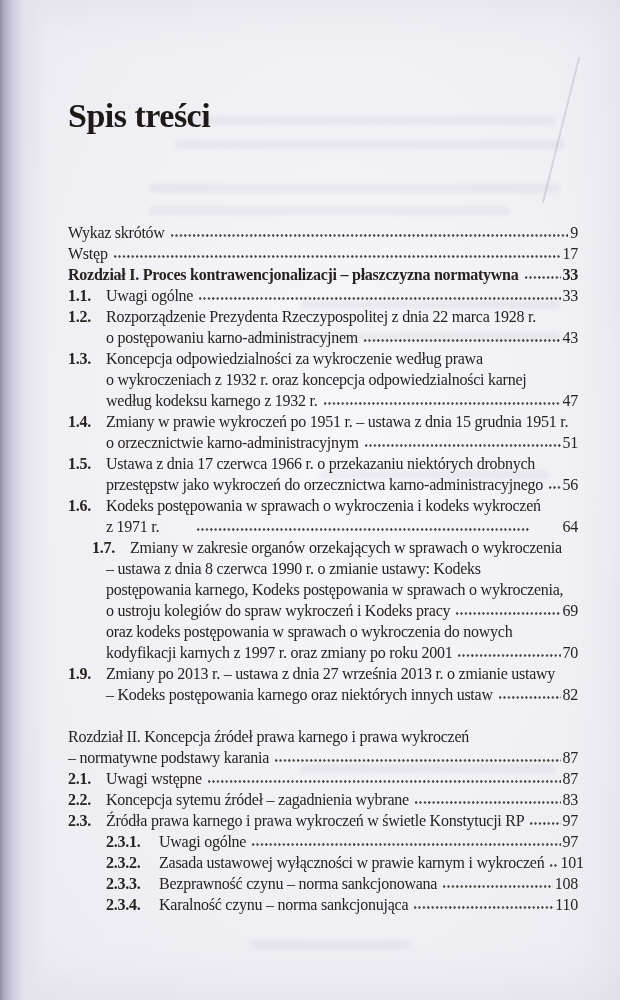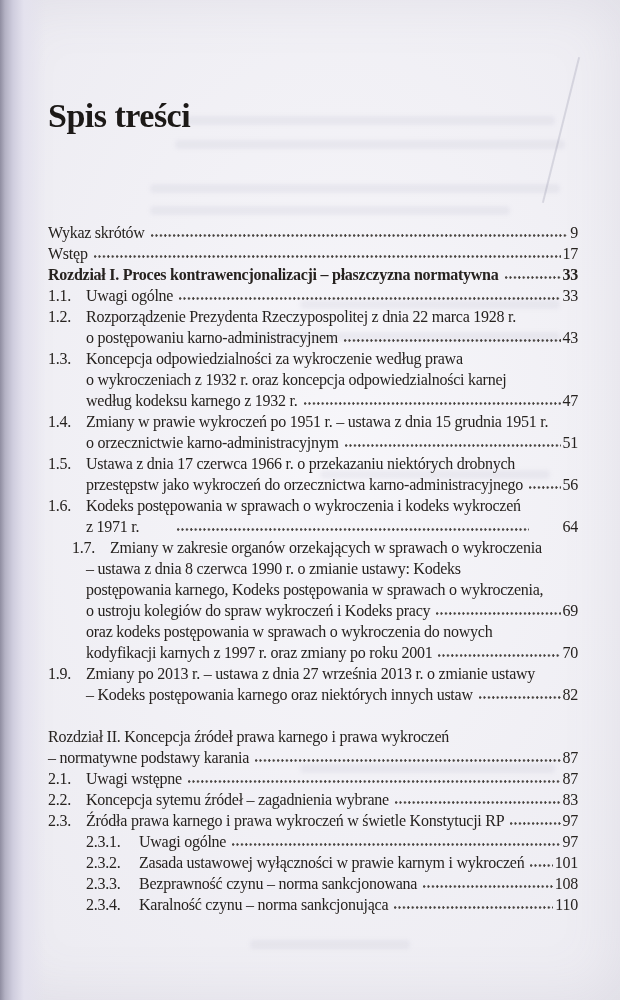--- a/index.html
+++ b/index.html
@@ -39,21 +39,21 @@
   .scratch {
     position: absolute;
     width: 2px; height: 150px;
     left: 560px; top: 55px;
     background: rgba(120,118,145,0.22);
     transform: rotate(14deg);
     filter: blur(0.6px);
     pointer-events: none;
   }
   .content {
-    position: absolute; left: 48px; right: 42px; top: 96px;
+    position: absolute; left: 68px; right: 42px; top: 96px;
     color: #26221f;
   }
   .title {
     margin: 0;
     font-size: 34px; line-height: 40px;
     font-weight: bold;
     letter-spacing: -0.5px;
     color: #1c1917;
     font-family: "Liberation Serif", "DejaVu Serif", serif;
   }
@@ -65,20 +65,21 @@
     align-items: baseline;
     font-size: 16px;
     line-height: 21px;
     letter-spacing: -0.25px;
     color: #26221f;
   }
   .label {
     flex: 0 0 auto;
     width: 38px;
     white-space: nowrap;
+    font-weight: bold;
   }
   .label.wide { width: 53px; }
   .text { white-space: nowrap; }
   .dots {
     flex: 1 1 auto;
     min-width: 10px;
     position: relative;
     height: 1em;
     margin: 0 2px 0 4px;
     align-self: baseline;

